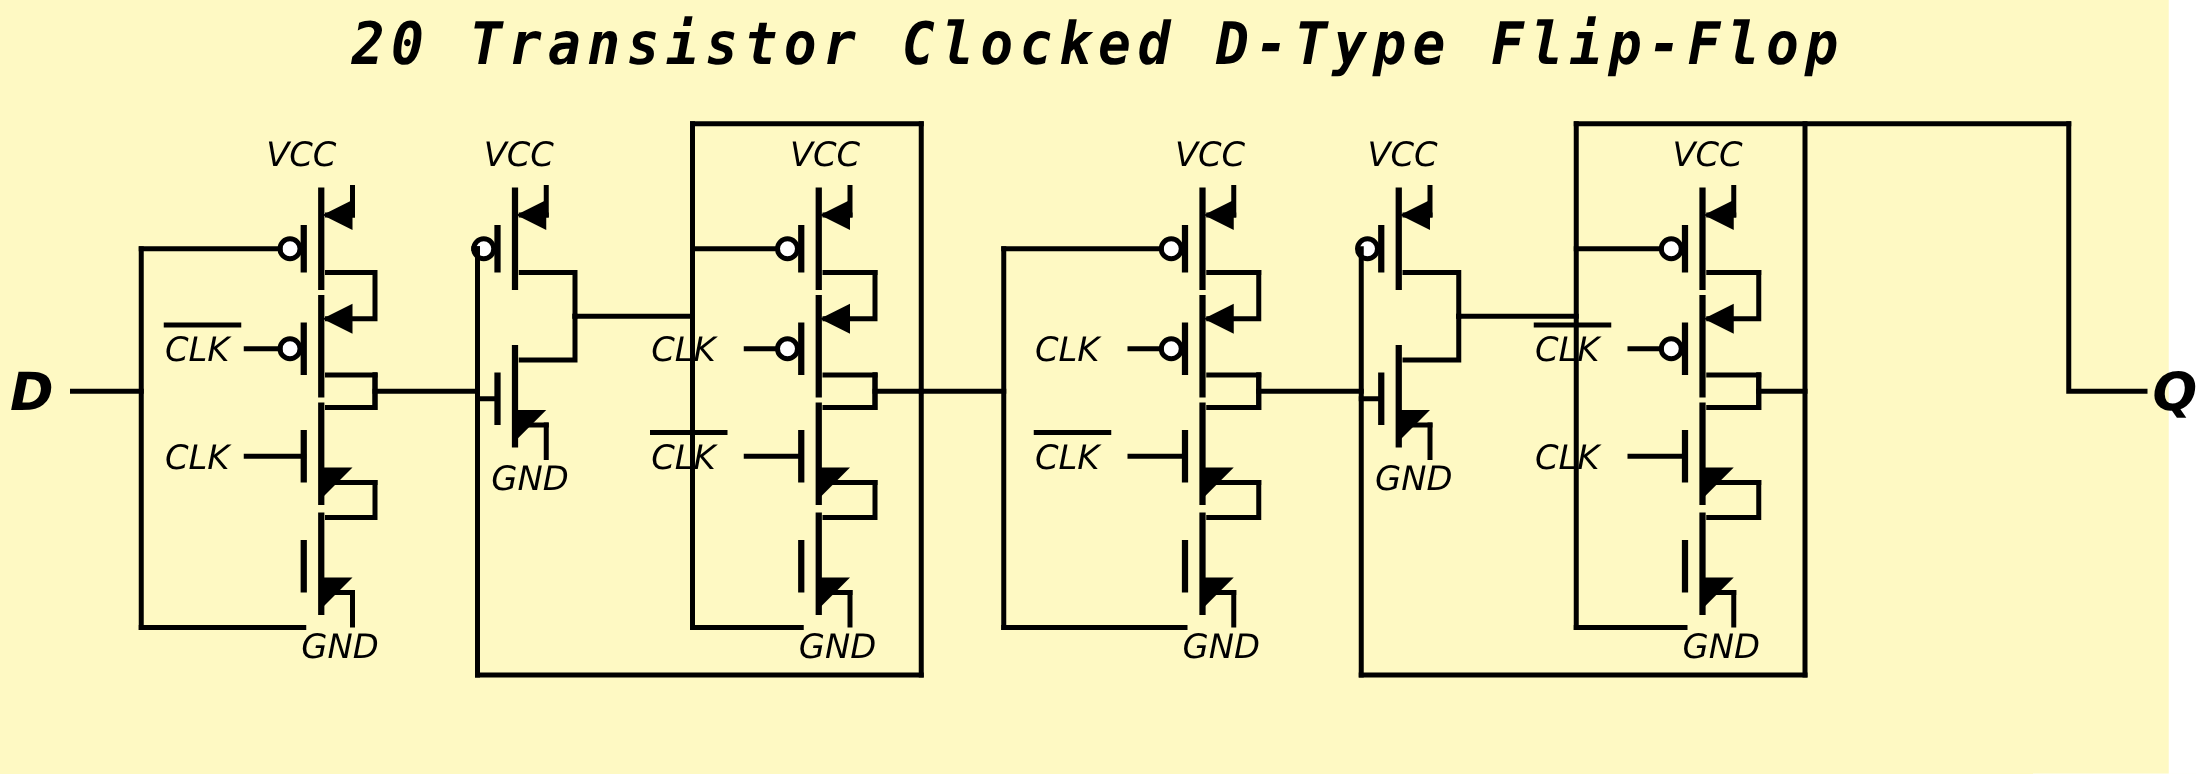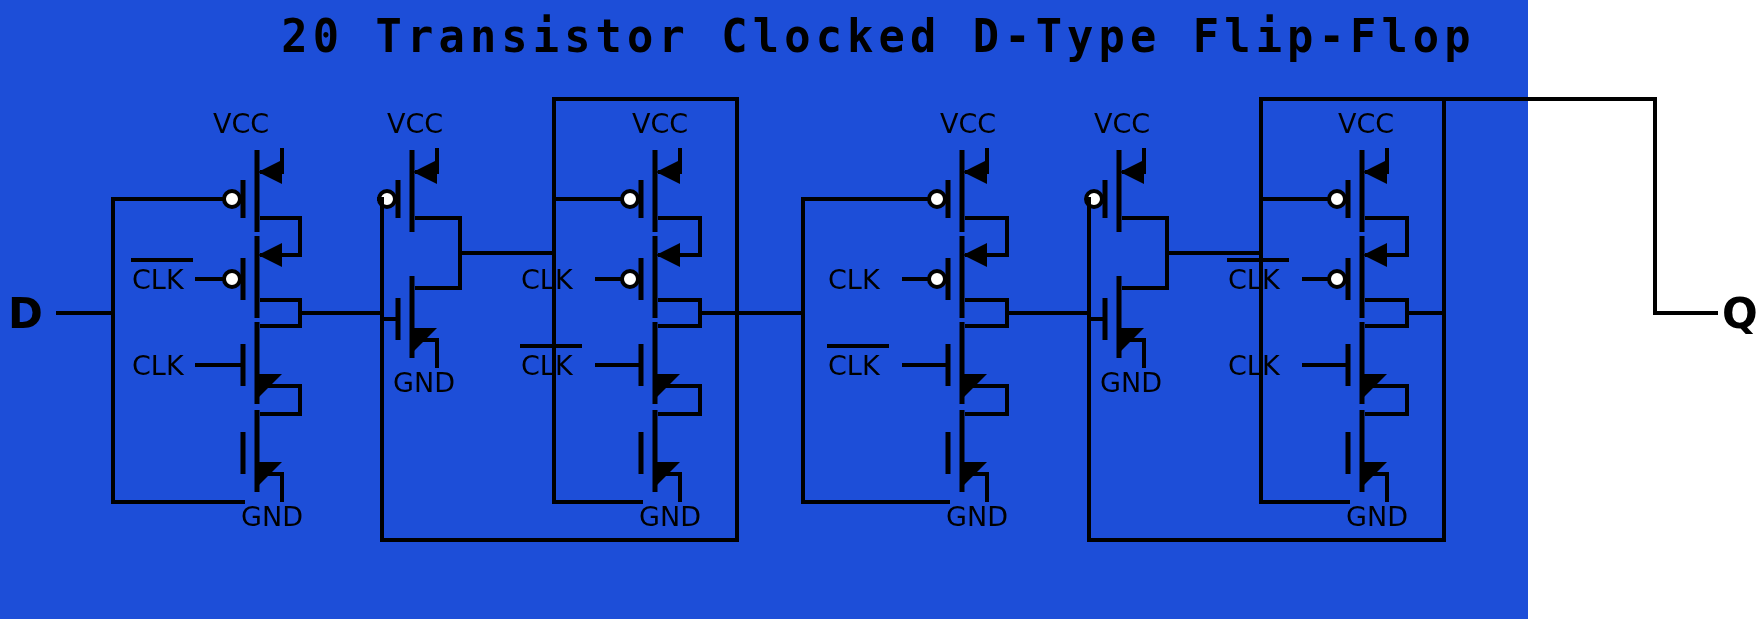--- a/index.html
+++ b/index.html
@@ -1,18 +1,18 @@
 <!DOCTYPE html>
 <html><head>
 <meta charset="utf-8">
 <style>
   html,body{margin:0;padding:0;background:#ffffff;}
   body{width:1757px;height:619px;overflow:hidden;
        font-family:"DejaVu Sans Mono","Liberation Mono",monospace;}
-  #root{position:relative;width:1528px;height:619px;background:#1d4ed8;}
+  #root{position:relative;width:1735px;height:619px;background:#fef9c3;font-style:italic;}
   #title{
     position:absolute;left:0;top:8px;width:1757px;text-align:center;
     font-family:"DejaVu Sans Mono","Liberation Mono",monospace;
     font-size:47px;font-weight:700;color:#000;letter-spacing:5.5px;
     transform:scaleX(0.93);transform-origin:center top;white-space:nowrap;
   }
   svg{position:absolute;left:0;top:0;}
   .w{stroke:#000;stroke-width:4;fill:none;stroke-linecap:square;}
   .bar{stroke:#000;stroke-width:5;fill:none;stroke-linecap:butt;}
   .bub{stroke:#000;stroke-width:4;fill:#fff;}

